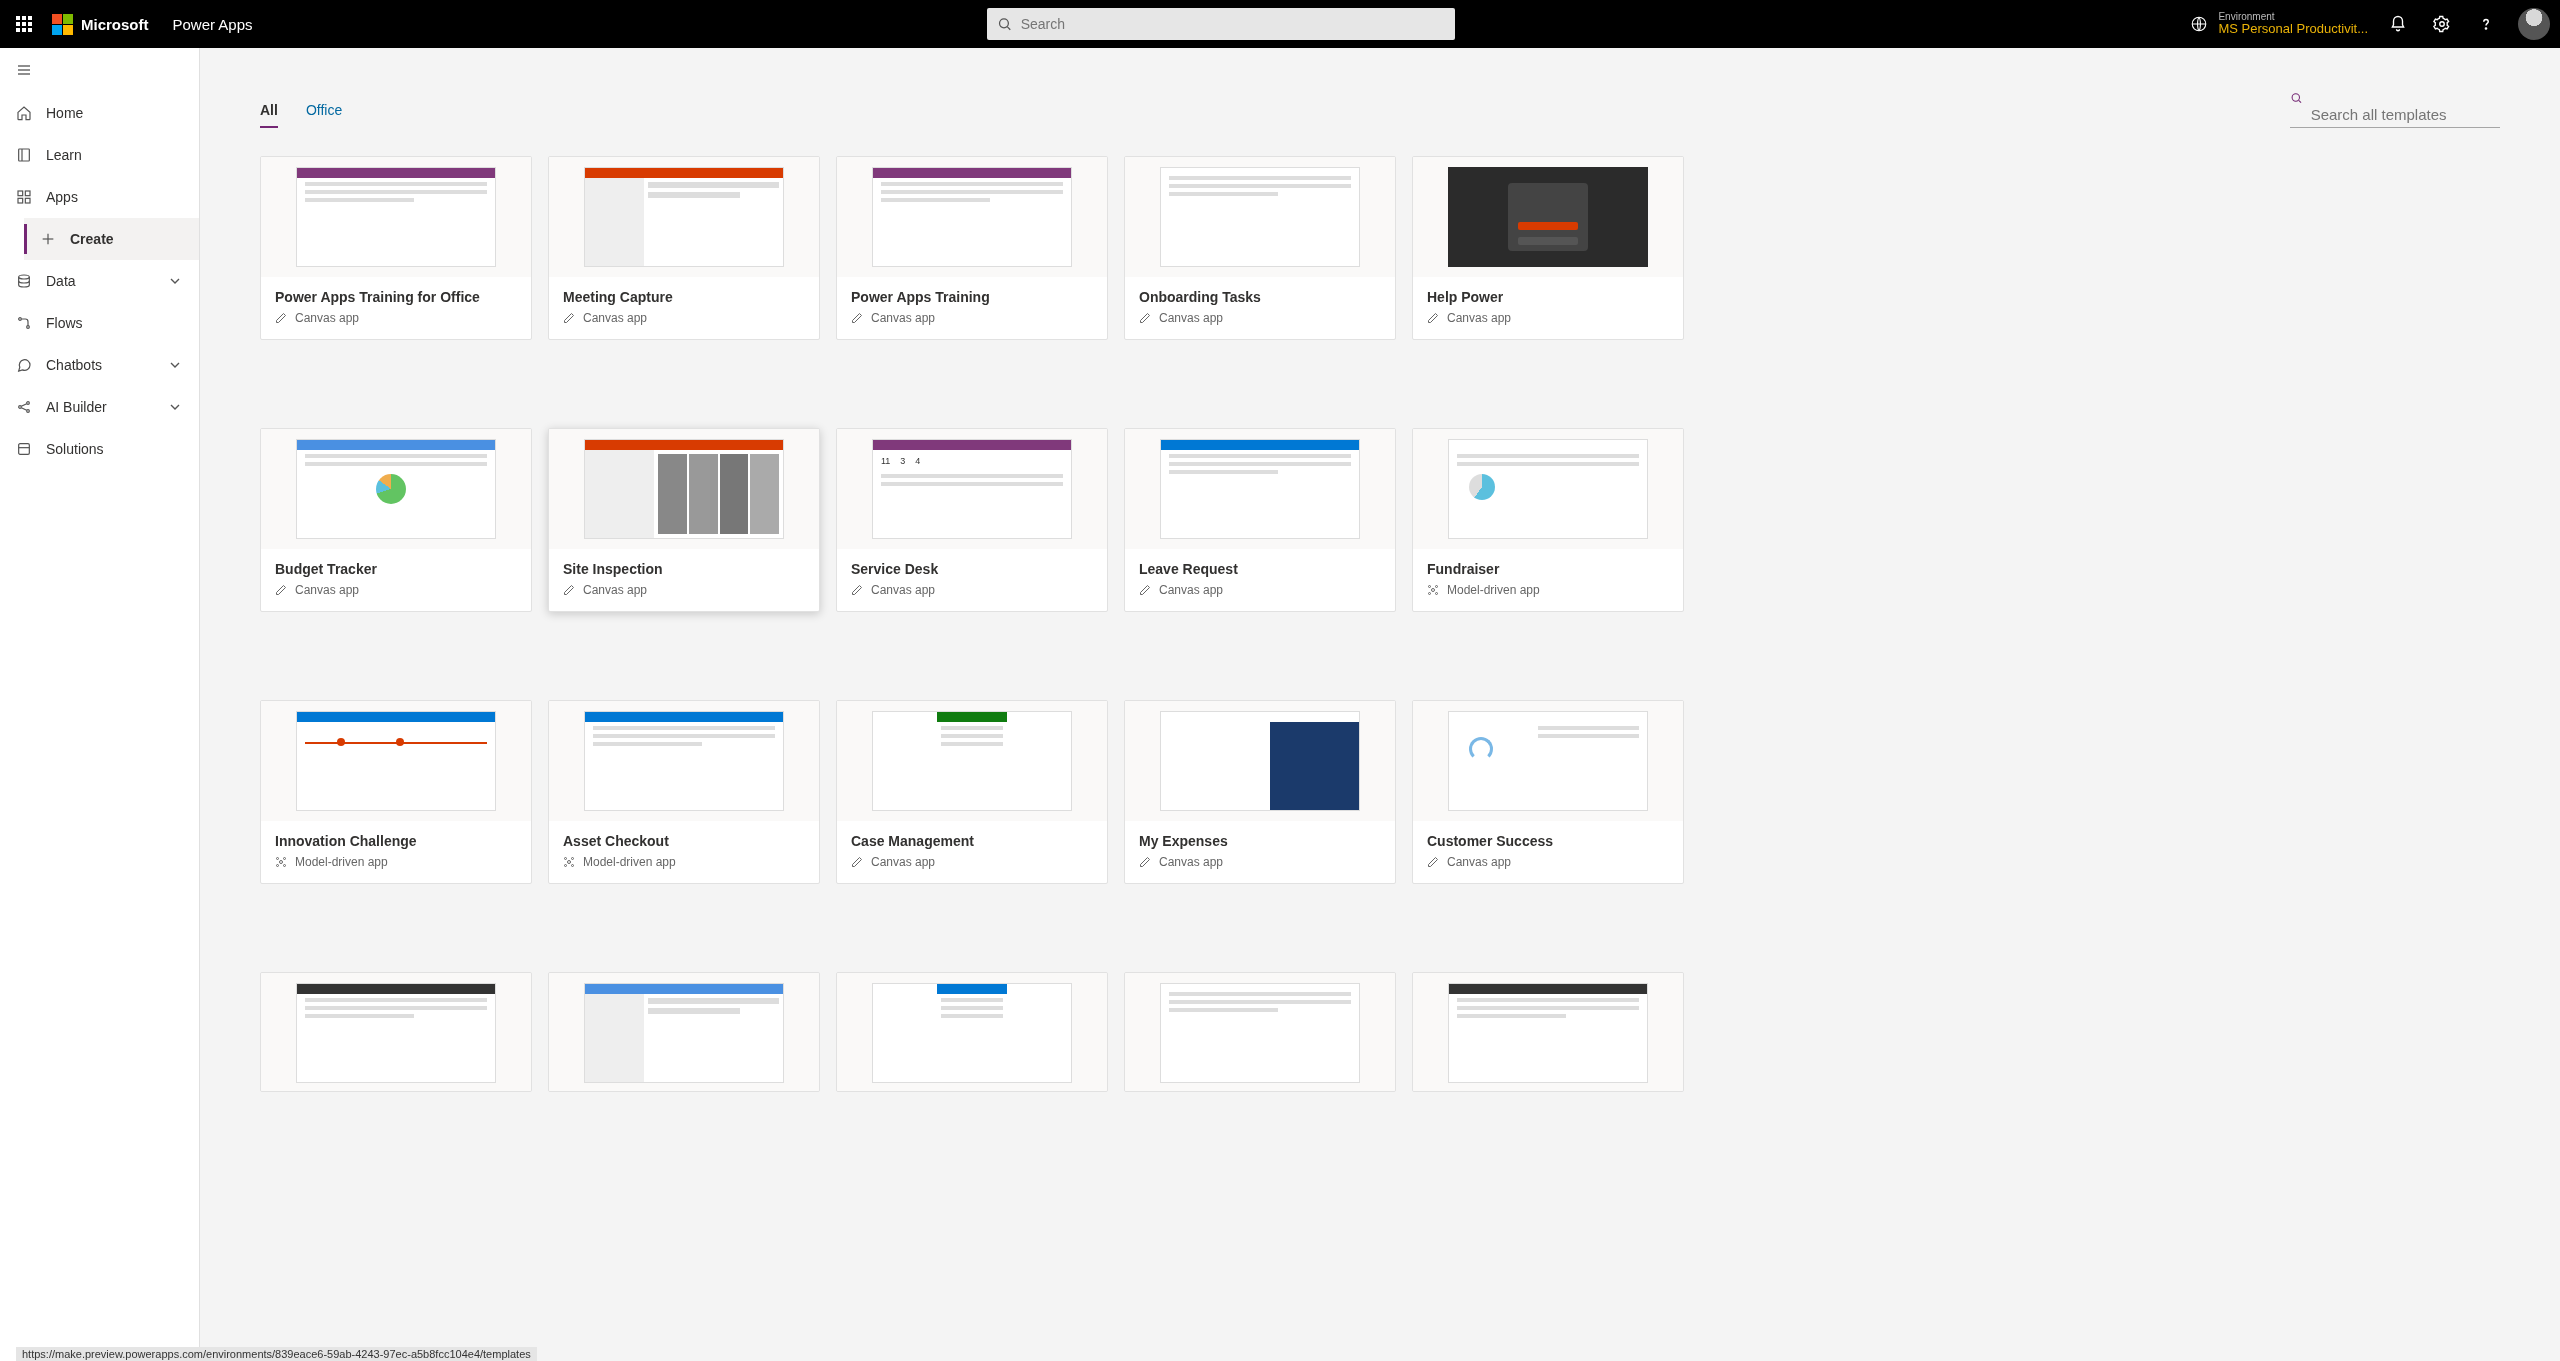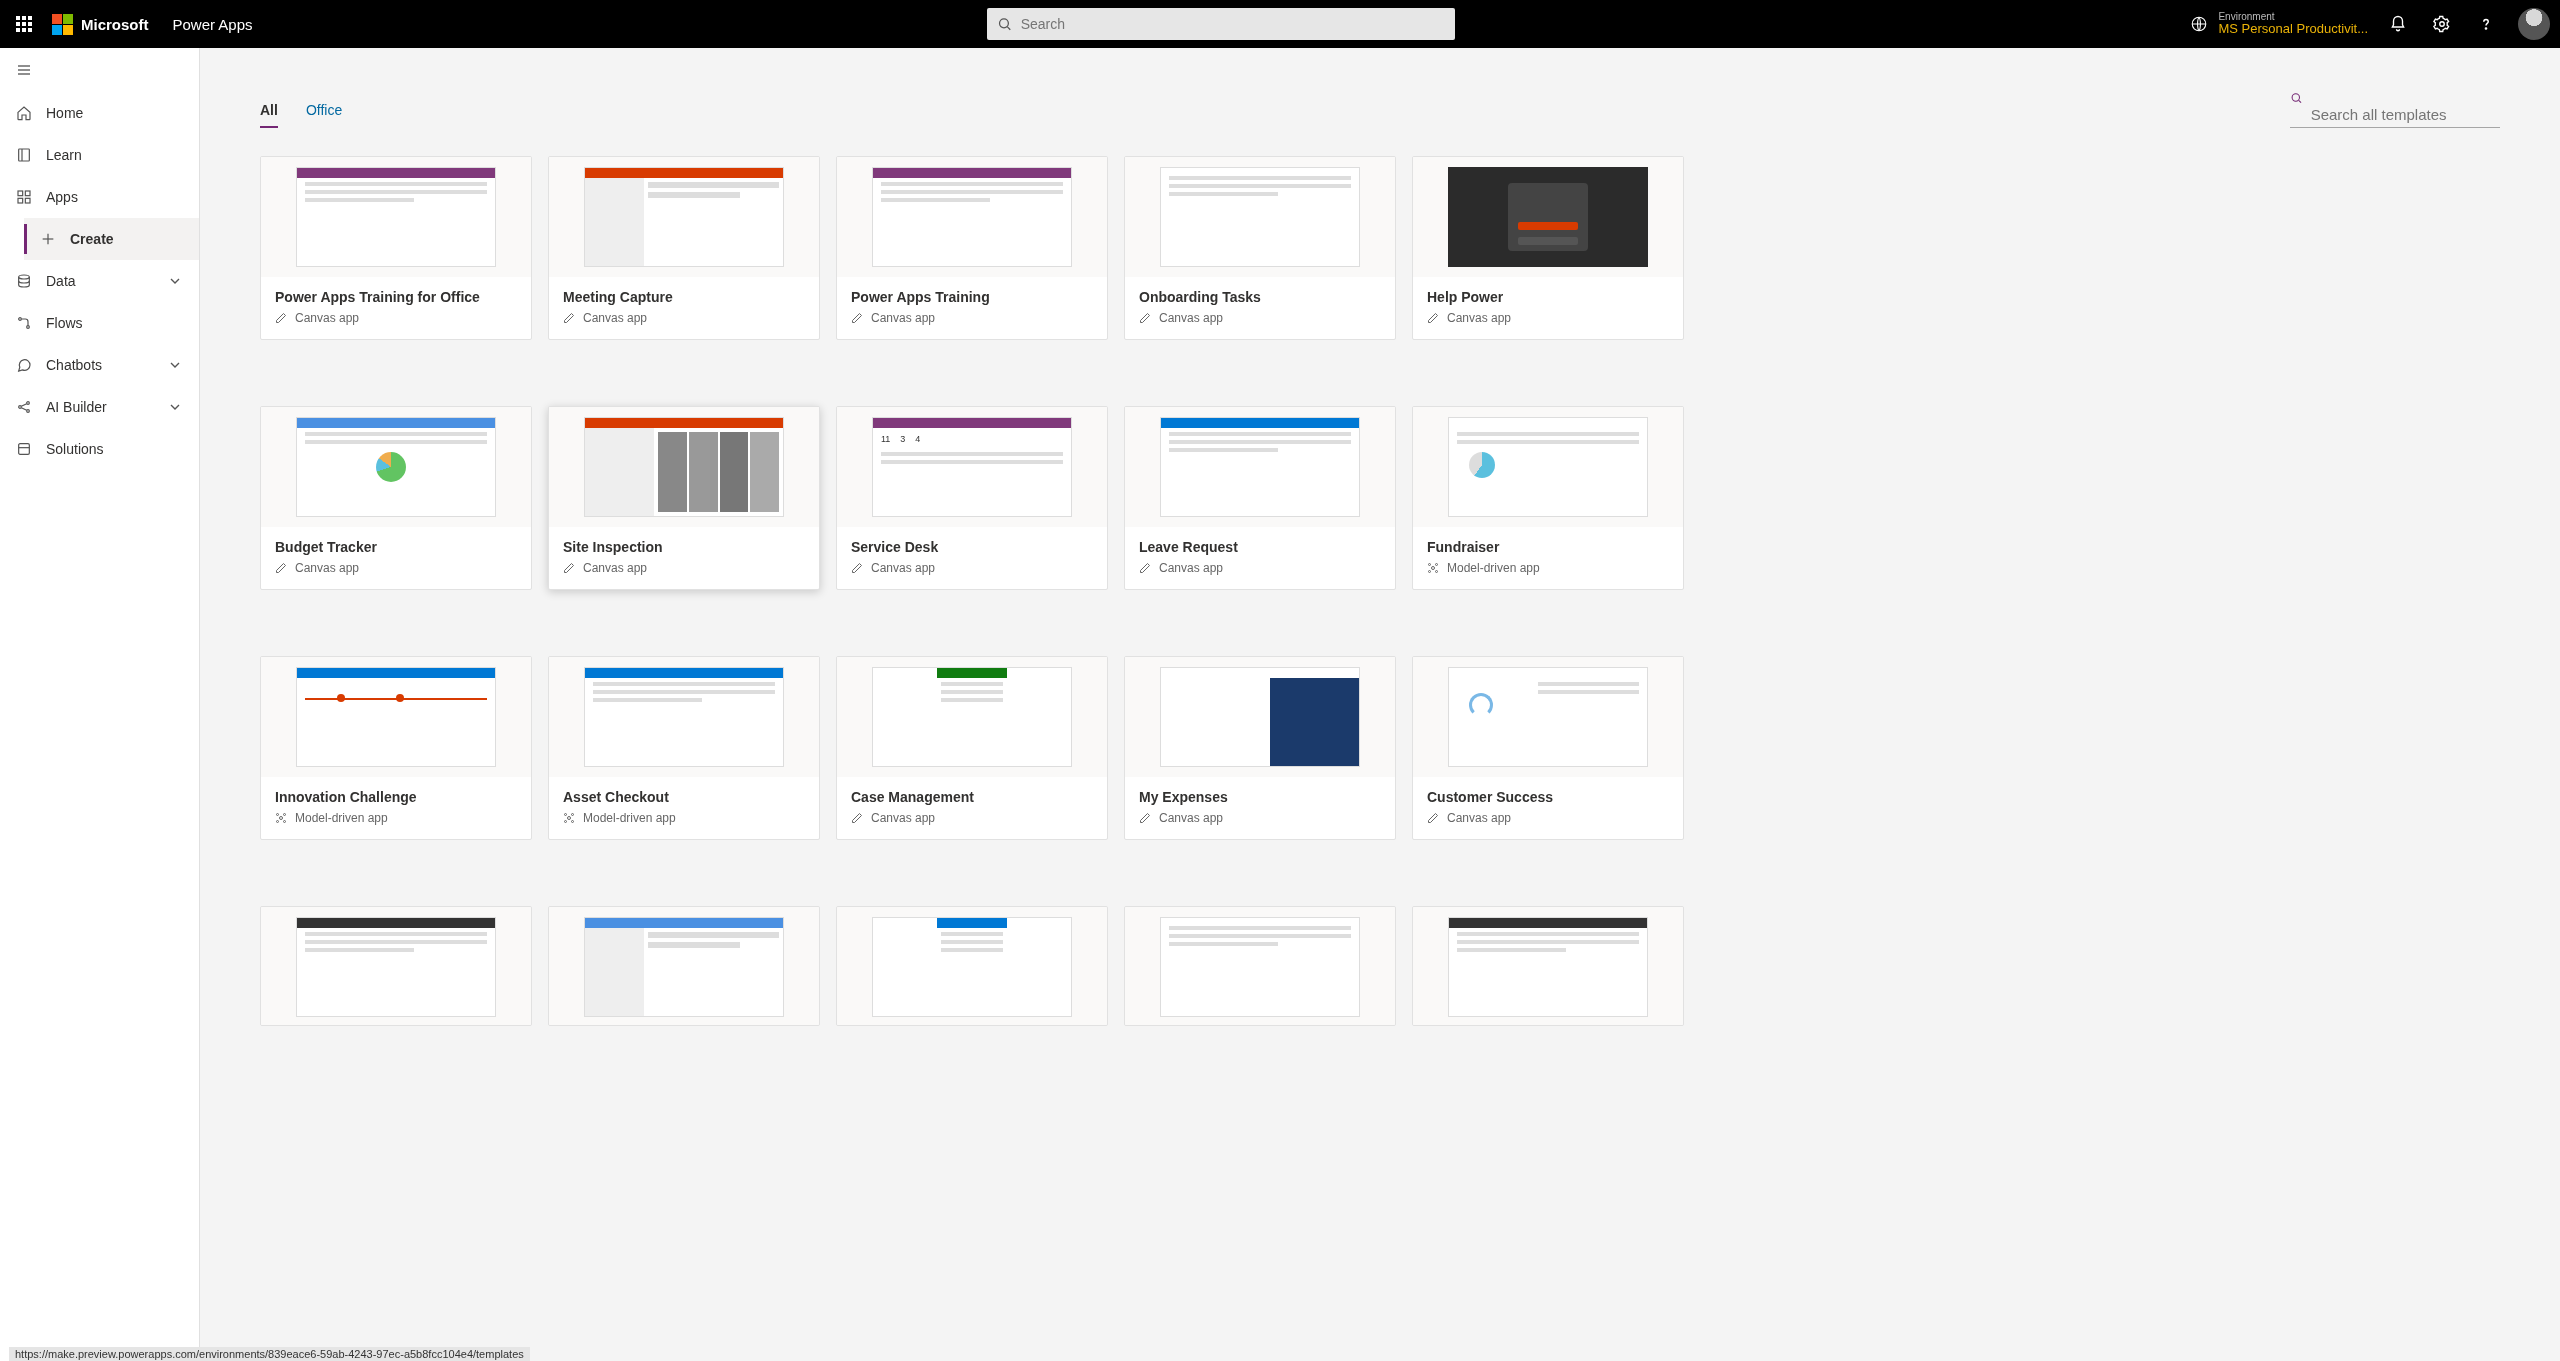--- a/index.html
+++ b/index.html
@@ -45,32 +45,32 @@
 .info-icon { width: 16px; height: 16px; border: 1px solid #888; border-radius: 50%; display: flex; align-items: center; justify-content: center; font-size: 10px; color: #555; }
 
 .tabbar { display: flex; justify-content: space-between; align-items: flex-end; border-bottom: none; margin-bottom: 28px; }
 .tabs { display: flex; gap: 28px; }
 .tab { padding-bottom: 8px; font-size: 14px; color: #0369a1; cursor: pointer; border-bottom: 2px solid transparent; }
 .tab.active { color: #323130; font-weight: 600; border-bottom-color: #742774; }
 .template-search { display: flex; align-items: center; gap: 8px; border-bottom: 1px solid #a6a6a6; padding-bottom: 4px; width: 210px; }
 .template-search svg { width: 14px; height: 14px; color: #742774; }
 .template-search input { border: none; outline: none; font-size: 15px; background: transparent; width: 100%; margin-top: 34px; }
 
-.grid { display: grid; grid-template-columns: repeat(5, 272px); gap: 66px 16px; }
+.grid { display: grid; grid-template-columns: repeat(5, 272px); gap: 88px 16px; }
 .card { background: #fff; border: 1px solid #e1e1e1; border-radius: 2px; cursor: pointer; overflow: hidden; transition: box-shadow .1s; }
 .thumb { height: 120px; background: #faf9f8; display: flex; align-items: center; justify-content: center; padding: 10px; }
 .thumb-inner { width: 200px; height: 100px; background: #fff; border: 1px solid #ddd; position: relative; overflow: hidden; }
 .thumb-bar { height: 10px; width: 100%; }
 .thumb-body { position:absolute; left:0; right:0; top:10px; bottom:0; display:flex; }
 .card-body { padding: 12px 14px 14px; }
 .card-title { font-size: 14px; font-weight: 600; color: #323130; margin-bottom: 6px; }
 .card-type { font-size: 12px; color: #666; display: flex; align-items: center; gap: 8px; }
 .card-type svg { width: 12px; height: 12px; }
 
-.status-bar { position: fixed; bottom: 0; left: 9px; font-size: 11px; color: #333; background: #e5e5e5; padding: 1px 6px; }
+.status-bar { position: fixed; bottom: 0; left: 16px; font-size: 11px; color: #333; background: #e5e5e5; padding: 1px 6px; }
 
 
 .tb-purple { background:#80397b; } .tb-red{background:#d83b01;} .tb-blue{background:#0078d4;} .tb-green{background:#107c10;}
 .tb-lblue{background:#4a90e2;} .tb-dark{background:#333;}
 .thumb-dark .thumb-inner{background:#2b2b2b;border-color:#2b2b2b;}
 .thumb-dark .thumb-center{position:absolute;left:30%;right:30%;top:15%;bottom:15%;background:#444;border-radius:4px;}
 .thumb-dark .btn1{position:absolute;left:35%;right:35%;top:55%;height:8px;background:#d83b01;border-radius:2px;}
 .thumb-dark .btn2{position:absolute;left:35%;right:35%;top:70%;height:8px;background:#555;border-radius:2px;}
 .pie{width:30px;height:30px;border-radius:50%;background:conic-gradient(#62c462 0 70%, #5bc0de 70% 85%, #f0ad4e 85% 100%);position:absolute;left:40%;top:35%;}
 .donut{width:26px;height:26px;border-radius:50%;background:conic-gradient(#5bc0de 0 60%, #ddd 60% 100%);position:absolute;left:10%;top:35%;}

